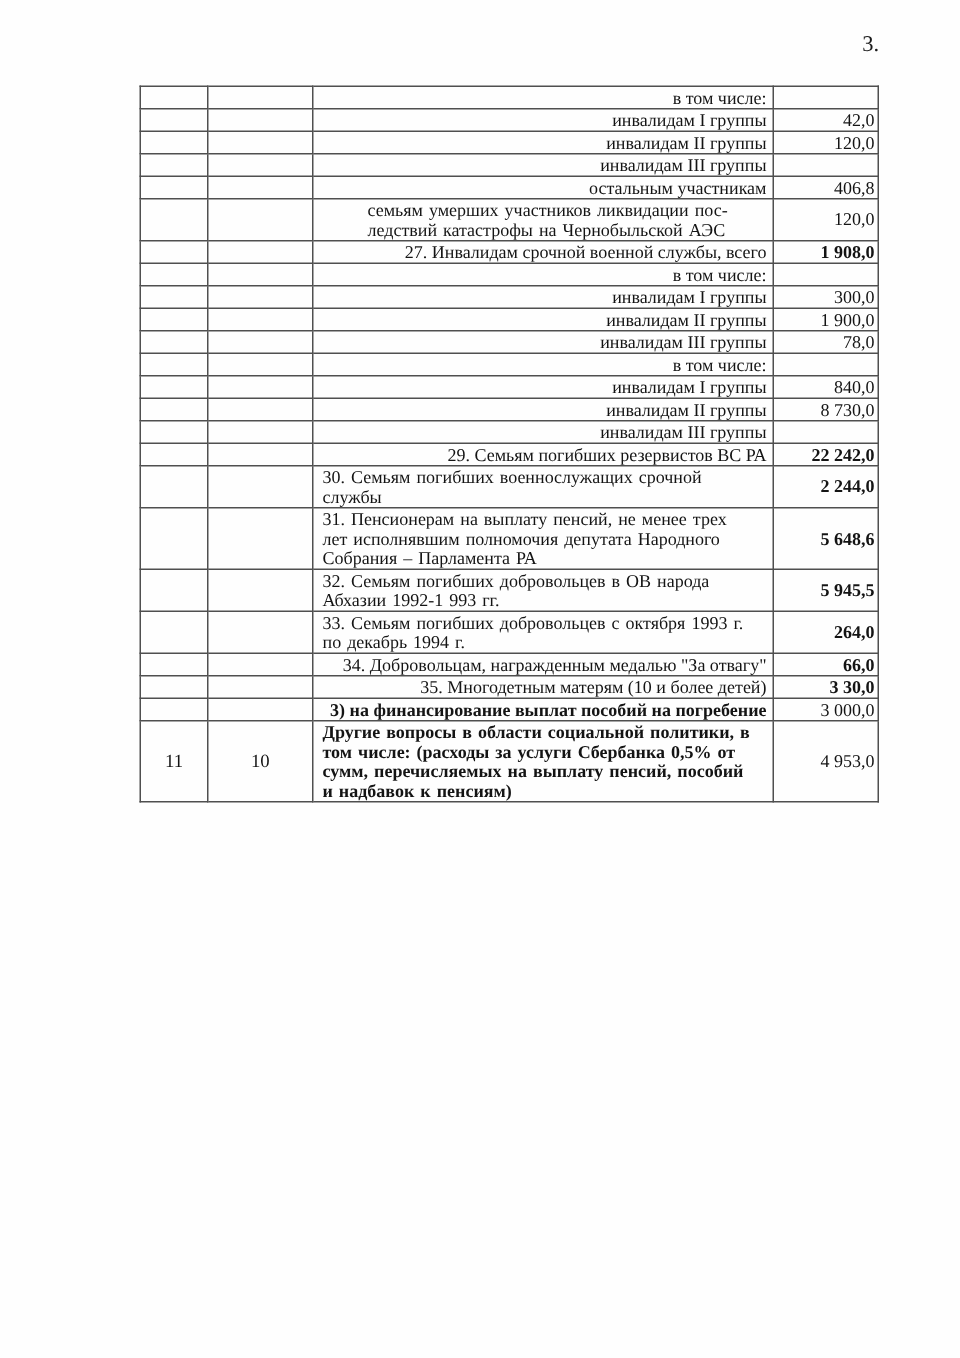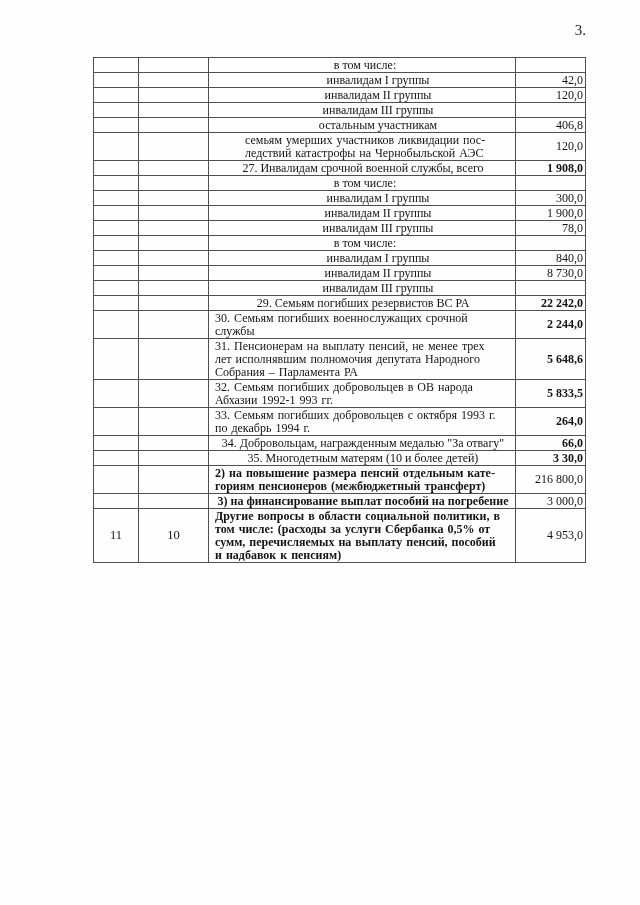--- a/index.html
+++ b/index.html
@@ -39,21 +39,21 @@
     overflow: hidden;
   }
   td.c-num {
     text-align: center;
     vertical-align: middle;
     font-size: 12.5px;
     padding: 0.5px 2px;
   }
   td.c-lbl {
     vertical-align: top;
-    text-align: center;
+    text-align: right;
     line-height: 13px;
     padding: 0.5px 4px 0.5px 6px;
     white-space: pre;
   }
   td.c-lbl.ml {
     white-space: pre-line;
     text-align: justify;
     word-spacing: 1px;
   }
   td.c-lbl.ind1 { padding-left: 10px; }
@@ -191,47 +191,40 @@
           <td class="c-lbl ind0 ml">31. Пенсионерам на выплату пенсий, не менее трех
 лет исполнявшим полномочия депутата Народного
 Собрания – Парламента РА</td>
           <td class="c-val b">5 648,6</td>
         </tr>
         <tr>
           <td class="c-num"></td>
           <td class="c-num"></td>
           <td class="c-lbl ind0 ml">32. Семьям погибших добровольцев в ОВ народа
 Абхазии 1992-1 993 гг.</td>
-          <td class="c-val b">5 833,5</td>
+          <td class="c-val b">5 945,5</td>
         </tr>
         <tr>
           <td class="c-num"></td>
           <td class="c-num"></td>
           <td class="c-lbl ind0 ml">33. Семьям погибших добровольцев с октября 1993 г.
 по декабрь 1994 г.</td>
           <td class="c-val b">264,0</td>
         </tr>
         <tr>
           <td class="c-num"></td>
           <td class="c-num"></td>
           <td class="c-lbl ind0">34. Добровольцам, награжденным медалью "За отвагу"</td>
           <td class="c-val b">66,0</td>
         </tr>
         <tr>
           <td class="c-num"></td>
           <td class="c-num"></td>
           <td class="c-lbl ind0">35. Многодетным матерям (10 и более детей)</td>
           <td class="c-val b">3 30,0</td>
-        </tr>
-        <tr>
-          <td class="c-num"></td>
-          <td class="c-num"></td>
-          <td class="c-lbl ind0 ml b">2) на повышение размера пенсий отдельным кате-
-гориям пенсионеров (межбюджетный трансферт)</td>
-          <td class="c-val">216 800,0</td>
         </tr>
         <tr>
           <td class="c-num"></td>
           <td class="c-num"></td>
           <td class="c-lbl ind0 b">3) на финансирование выплат пособий на погребение</td>
           <td class="c-val">3 000,0</td>
         </tr>
         <tr>
           <td class="c-num">11</td>
           <td class="c-num">10</td>

